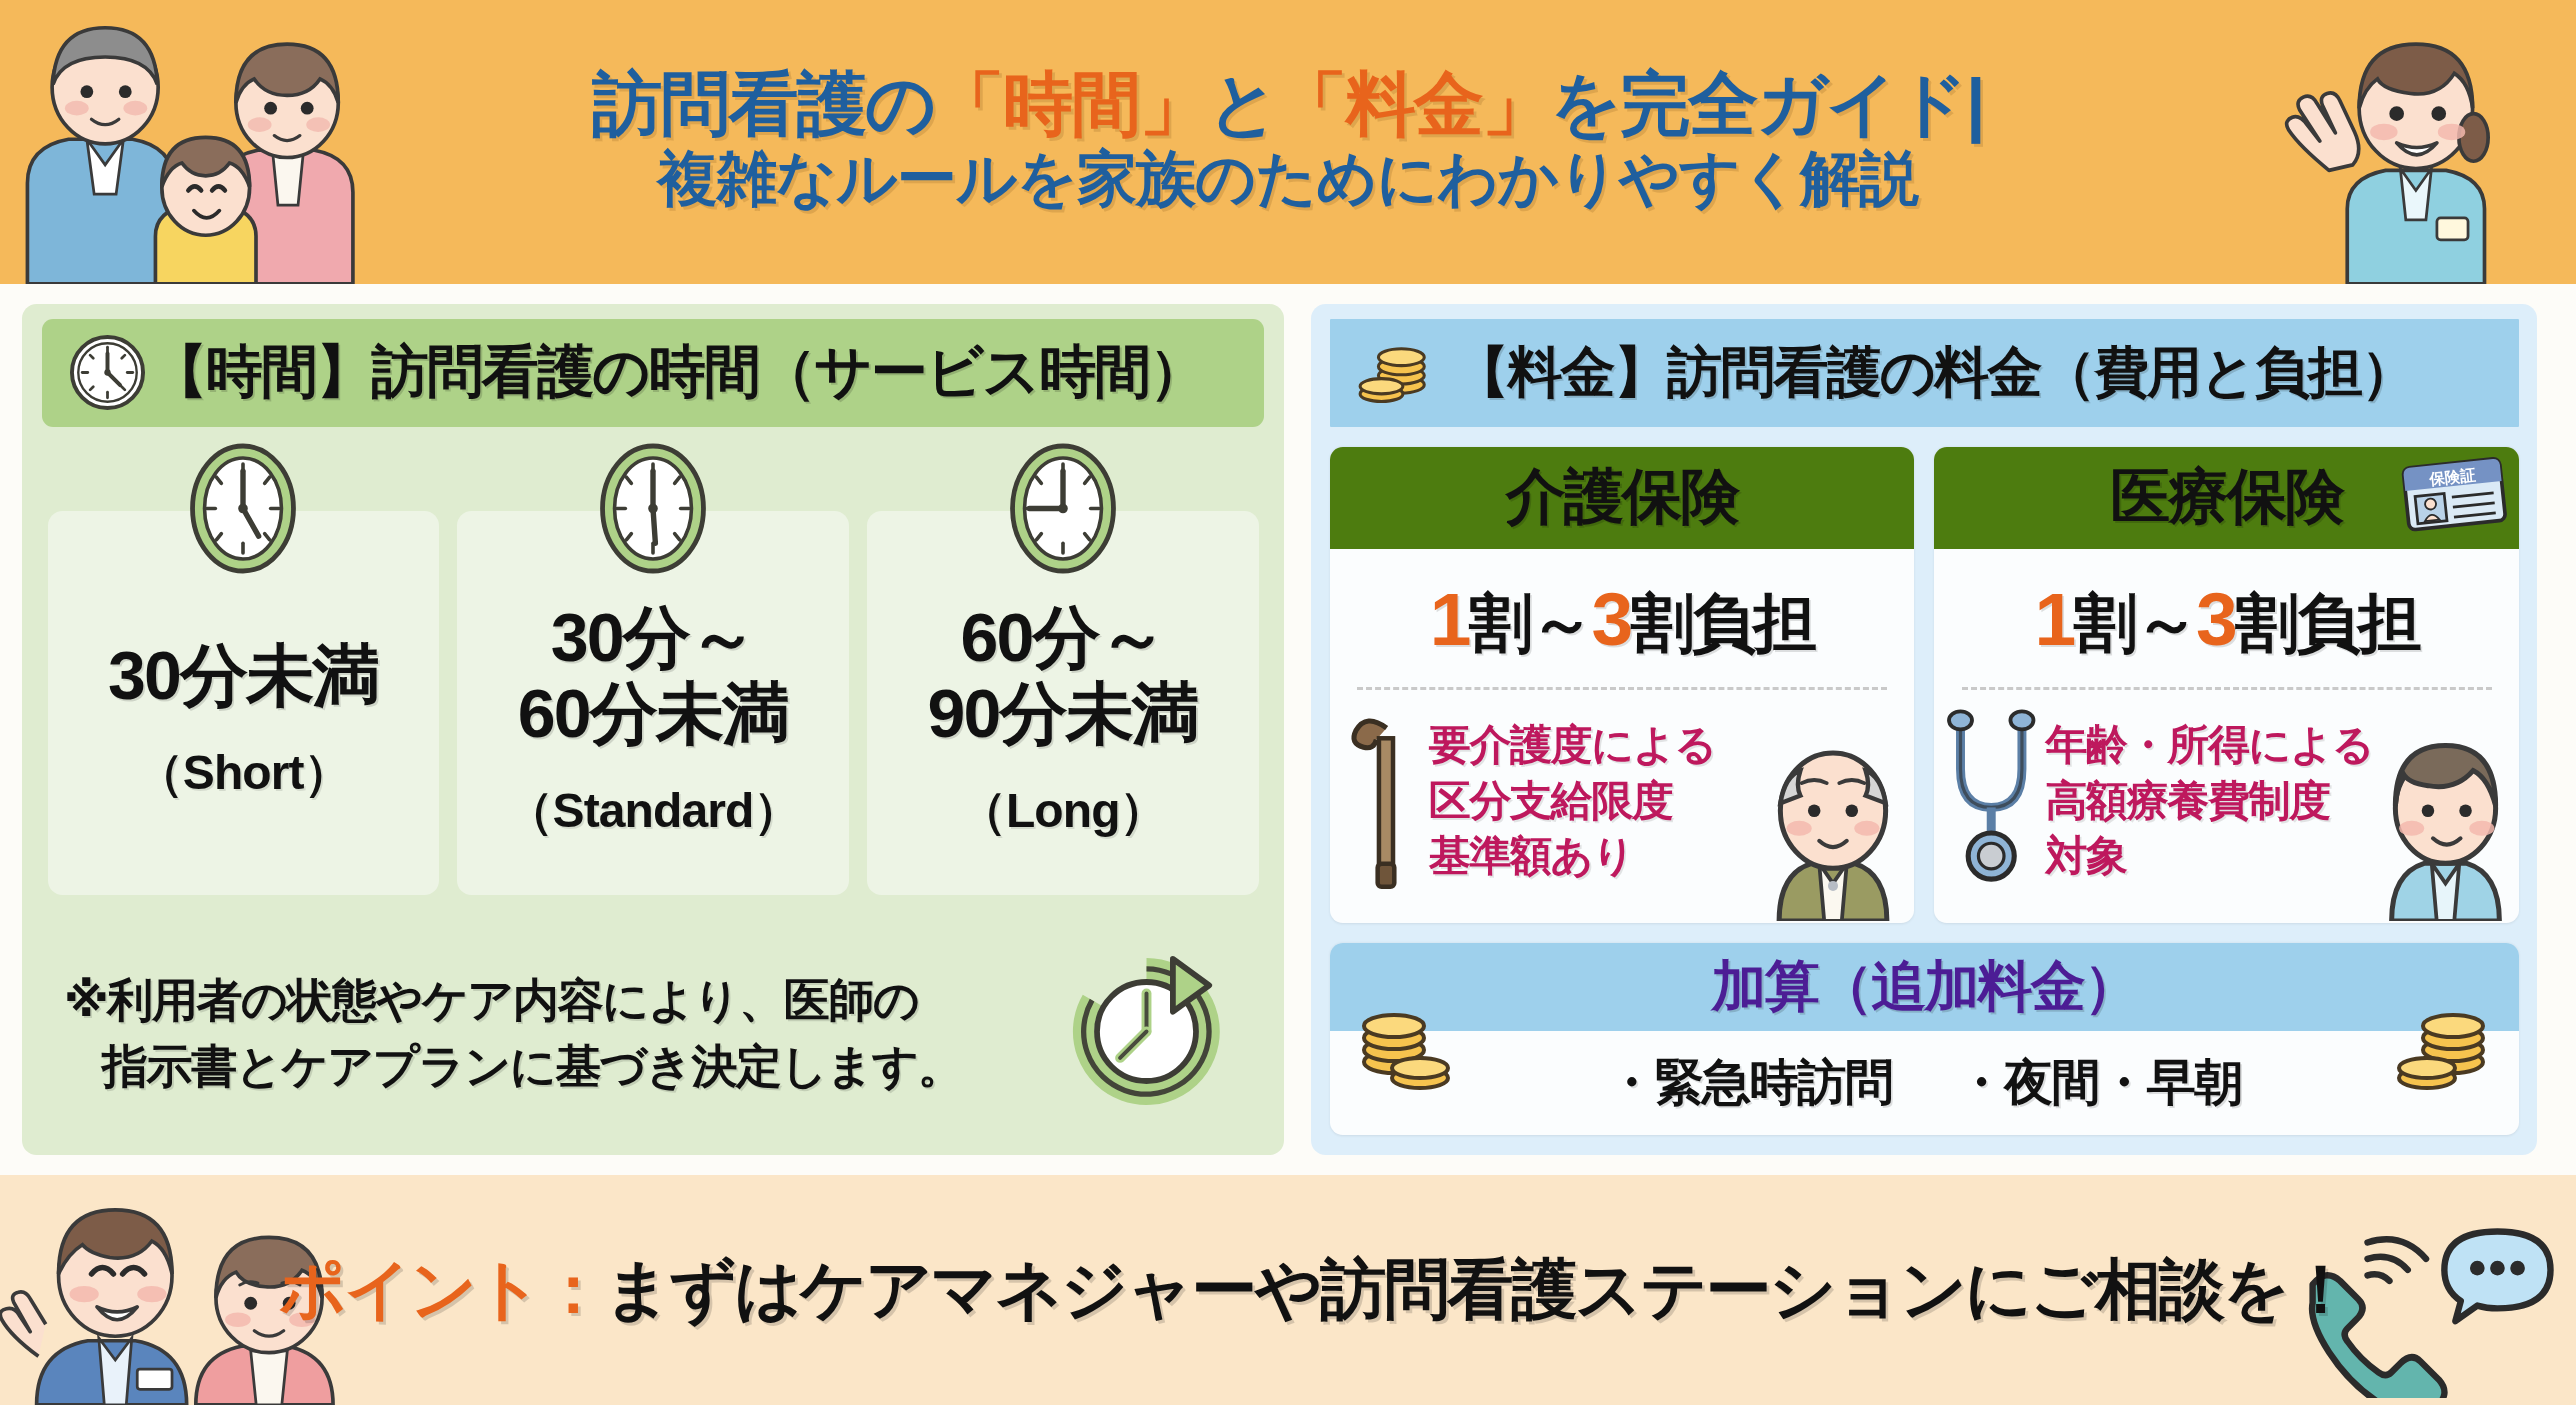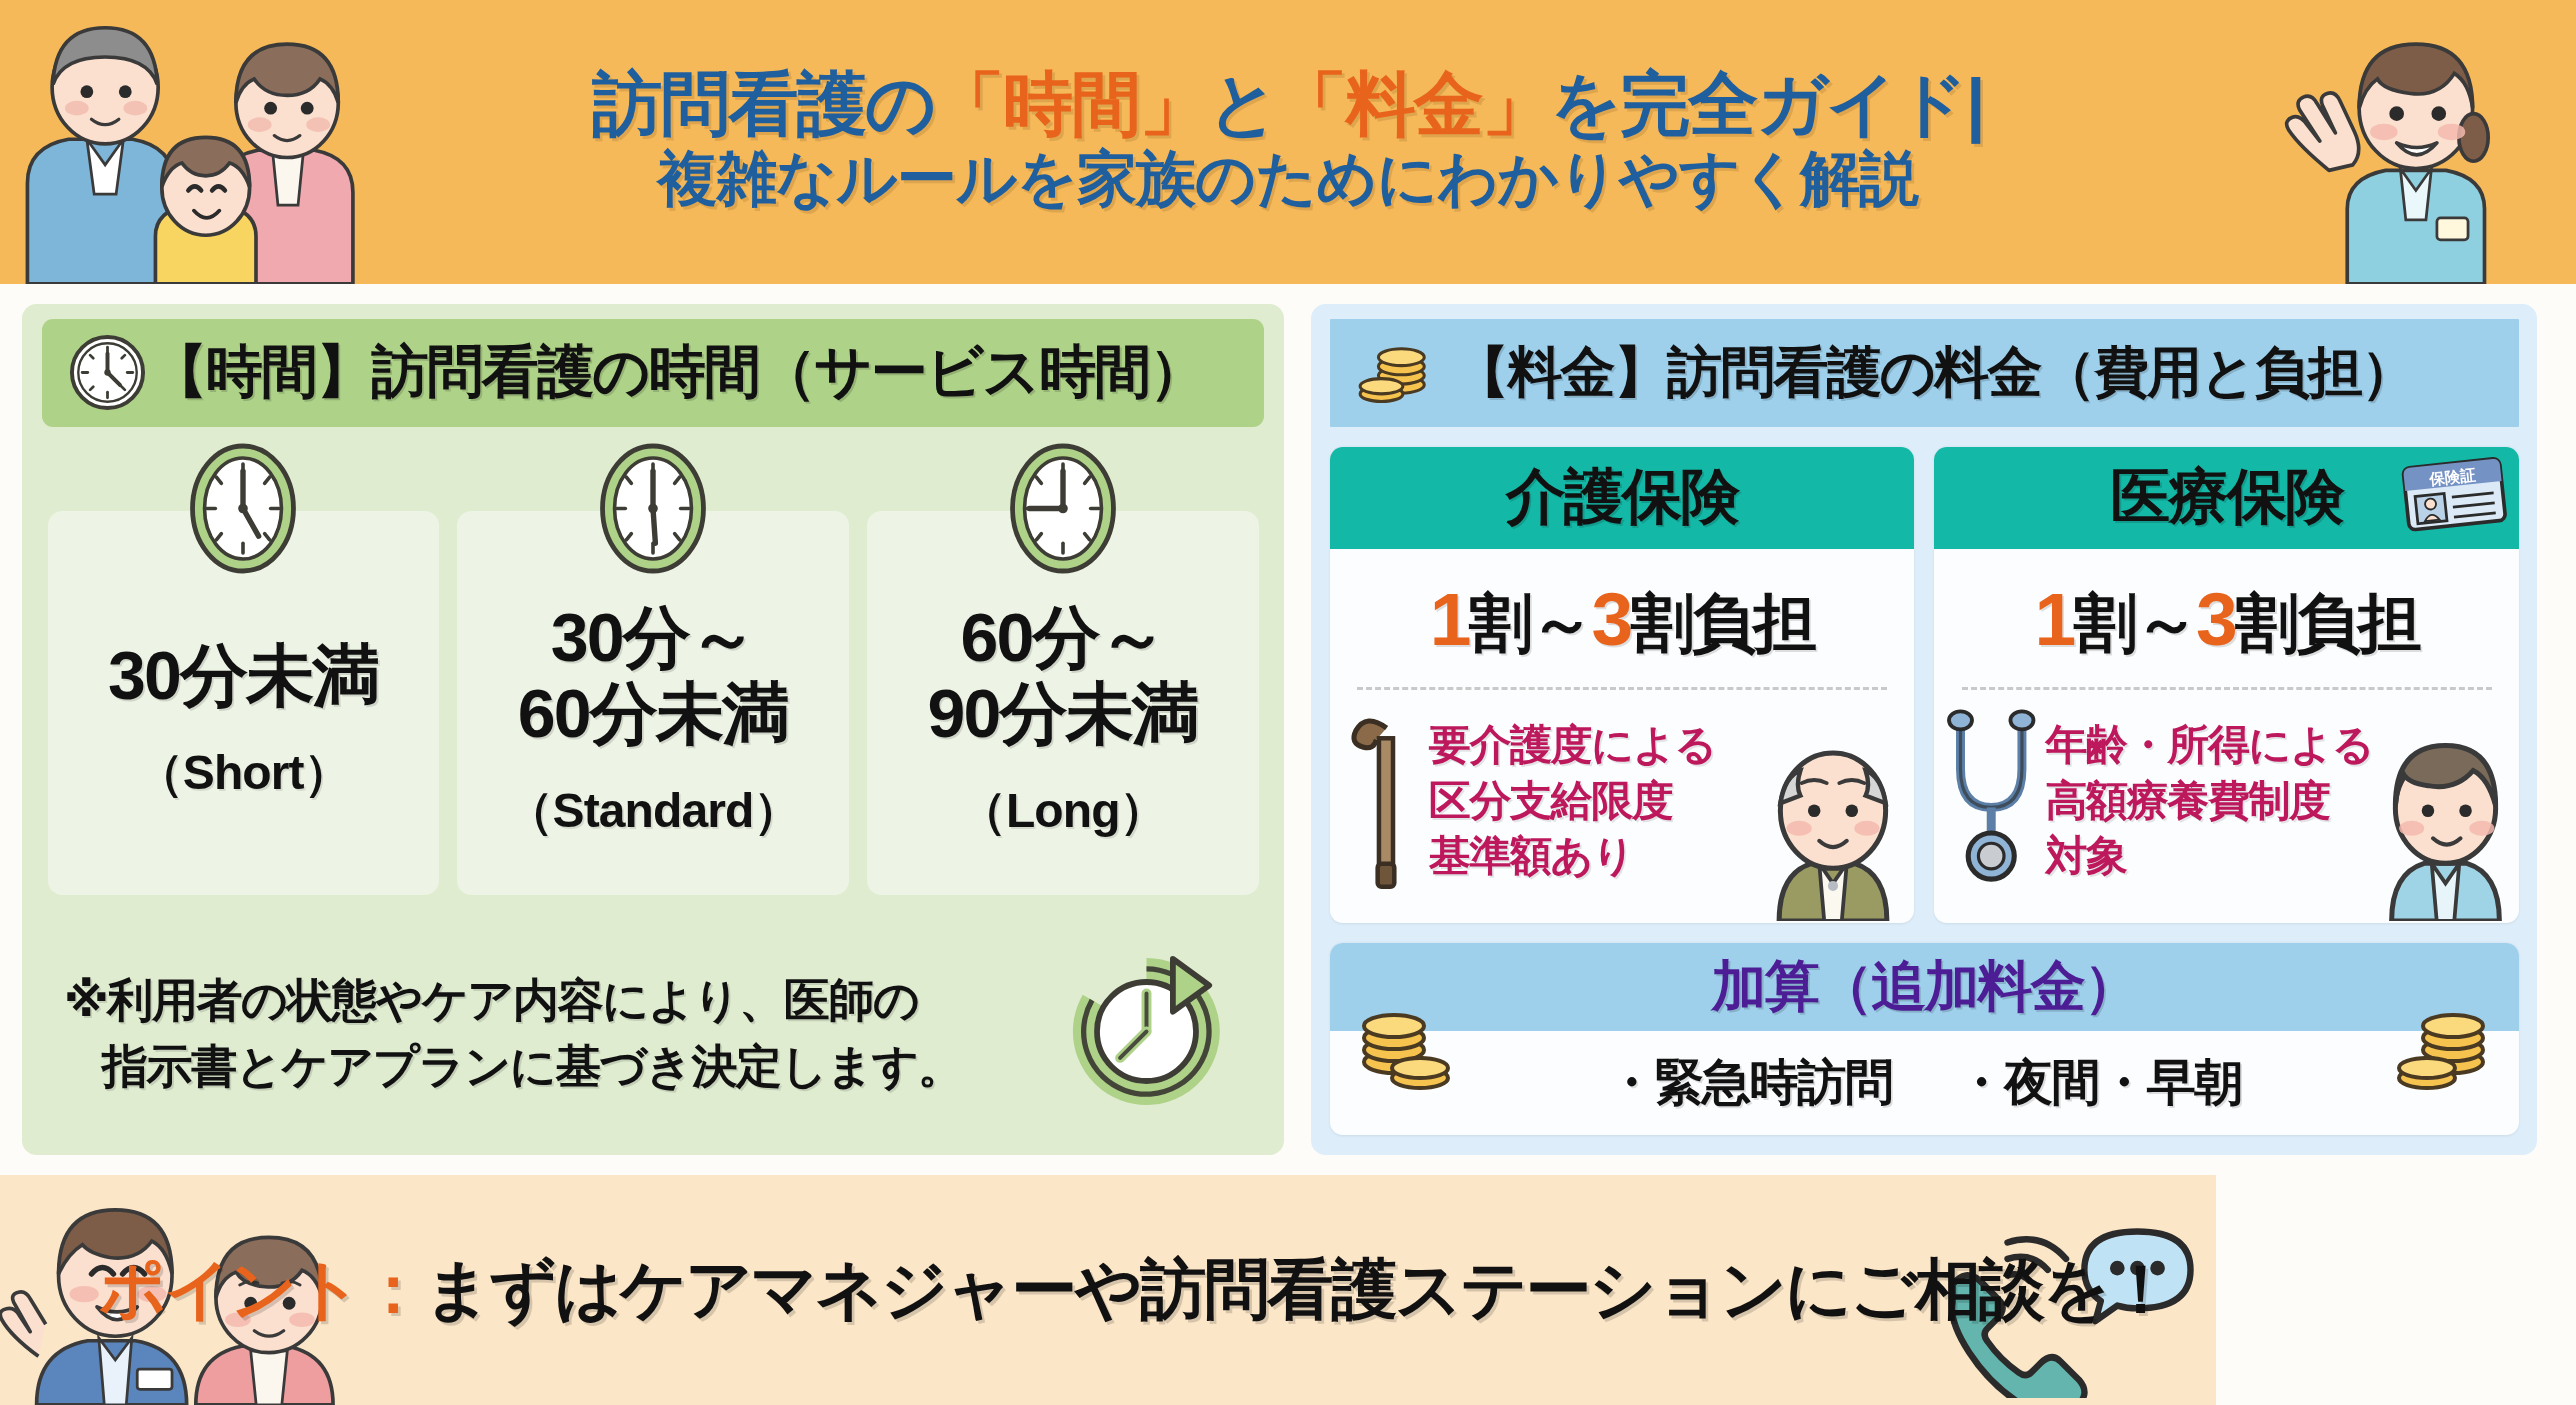--- a/index.html
+++ b/index.html
@@ -133,21 +133,21 @@
   }
 
   .ins-row { display: flex; gap: 20px; margin-top: 20px; }
   .ins-card {
     flex: 1; height: 476px;
     background: #fbfdfe; border-radius: 12.8px;
     overflow: hidden; position: relative;
     box-shadow: 0 0.9px 2.7px rgba(0,0,0,.08);
   }
   .ins-card-head {
-    height: 102px; background: #14b8a6;
+    height: 102px; background: #4d7c0f;
     display: flex; align-items: center; justify-content: center;
     gap: 12.8px; position: relative;
   }
   .ins-card-head .t {
     font-size: 60px; font-weight: 900; color: #111;
     letter-spacing: -1.8px;
     text-shadow: 1.8px 1.8px 0 rgba(0,0,0,.15);
   }
   .burden {
     text-align: center; margin-top: 27.4px;
@@ -191,21 +191,21 @@
     font-size: 49px; font-weight: 900; color: #111;
     letter-spacing: -1.4px;
     text-shadow: 1.8px 1.8px 0 rgba(0,0,0,.12);
   }
   .coins-l { position: absolute; left: 24px; top: 49px; z-index: 3;}
   .coins-r { position: absolute; right: 24px; top: 49px; z-index: 3;}
 
   
   .footer {
     position: absolute; left: 0; bottom: 0;
-    width: 2216px; height: 230px;
+    width: 2576px; height: 230px;
     background: #fbe6c8;
     display: flex; align-items: center; justify-content: center;
     overflow: hidden;
   }
   .footer-text {
     font-size: 66px; font-weight: 900; color: #111;
     letter-spacing: -2.3px; white-space: nowrap; z-index: 3;
     text-shadow: 2.7px 2.7px 0 rgba(0,0,0,.15);
     margin-left: 55px;
   }

